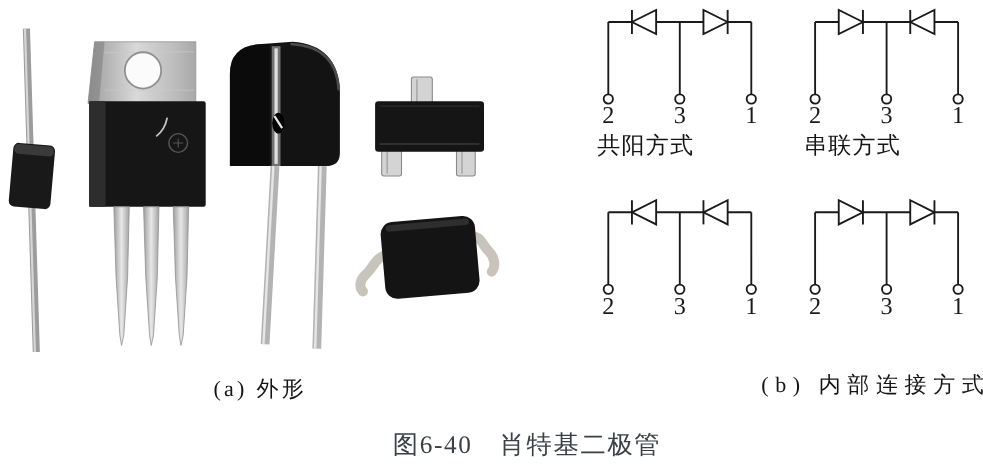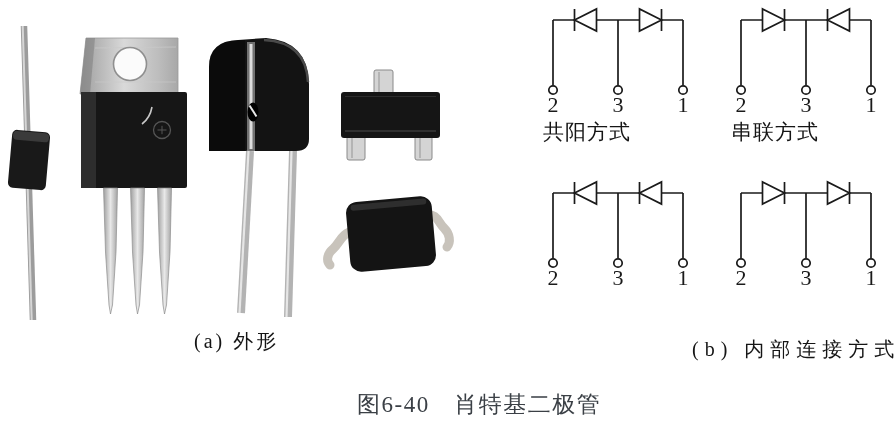--- a/index.html
+++ b/index.html
@@ -9,21 +9,21 @@
   .cell{position:absolute;width:150px;}
   .pos-tl{left:543px;top:8px;}
   .pos-tr{left:731px;top:8px;}
   .pos-bl{left:543px;top:181px;}
   .pos-br{left:731px;top:181px;}
   .circuit{display:block;width:150px;height:108px;overflow:visible;}
   .diagram-label{margin-top:2px;text-align:left;white-space:nowrap;
       font-family:"Liberation Serif",serif;font-size:21px;color:#151515;letter-spacing:1px;}
   .subcaption{position:absolute;white-space:nowrap;
       font-family:"Liberation Serif",serif;font-size:20px;color:#151515;}
-  .subcaption-a{left:194px;top:328px;letter-spacing:3px;}
+  .subcaption-a{left:194px;top:340px;letter-spacing:3px;}
   .subcaption-b{left:660px;top:336px;letter-spacing:6px;margin-left:32px;}
   .main-caption{position:absolute;left:357px;top:389px;white-space:nowrap;
       font-family:Liberation Serif, serif;font-size:23px;color:#3b4046;letter-spacing:1.5px;}
 </style>
 </head>
 <body>
 
 <div class="page">
 
   <div class="photo-panel">

